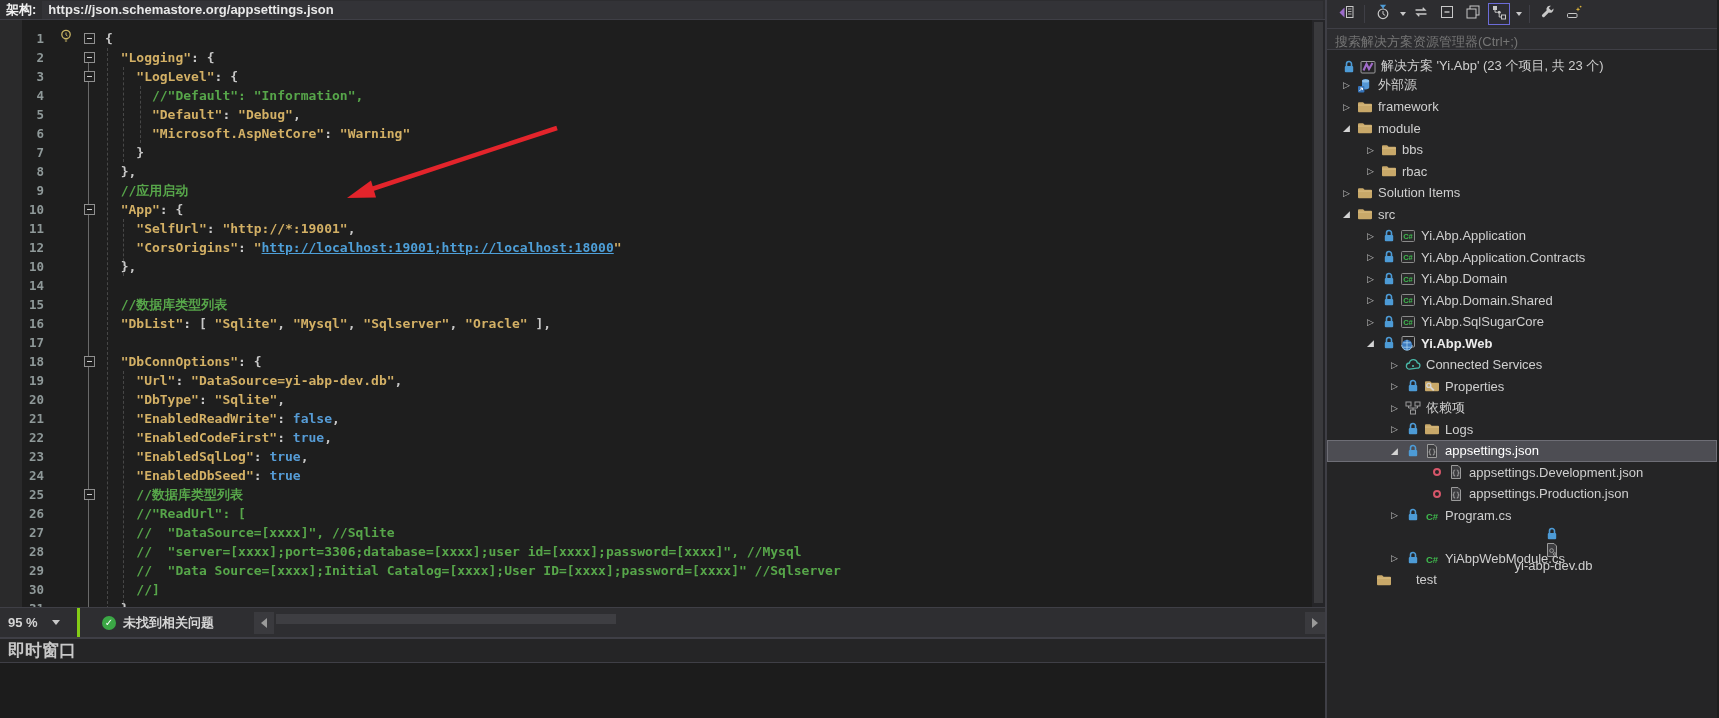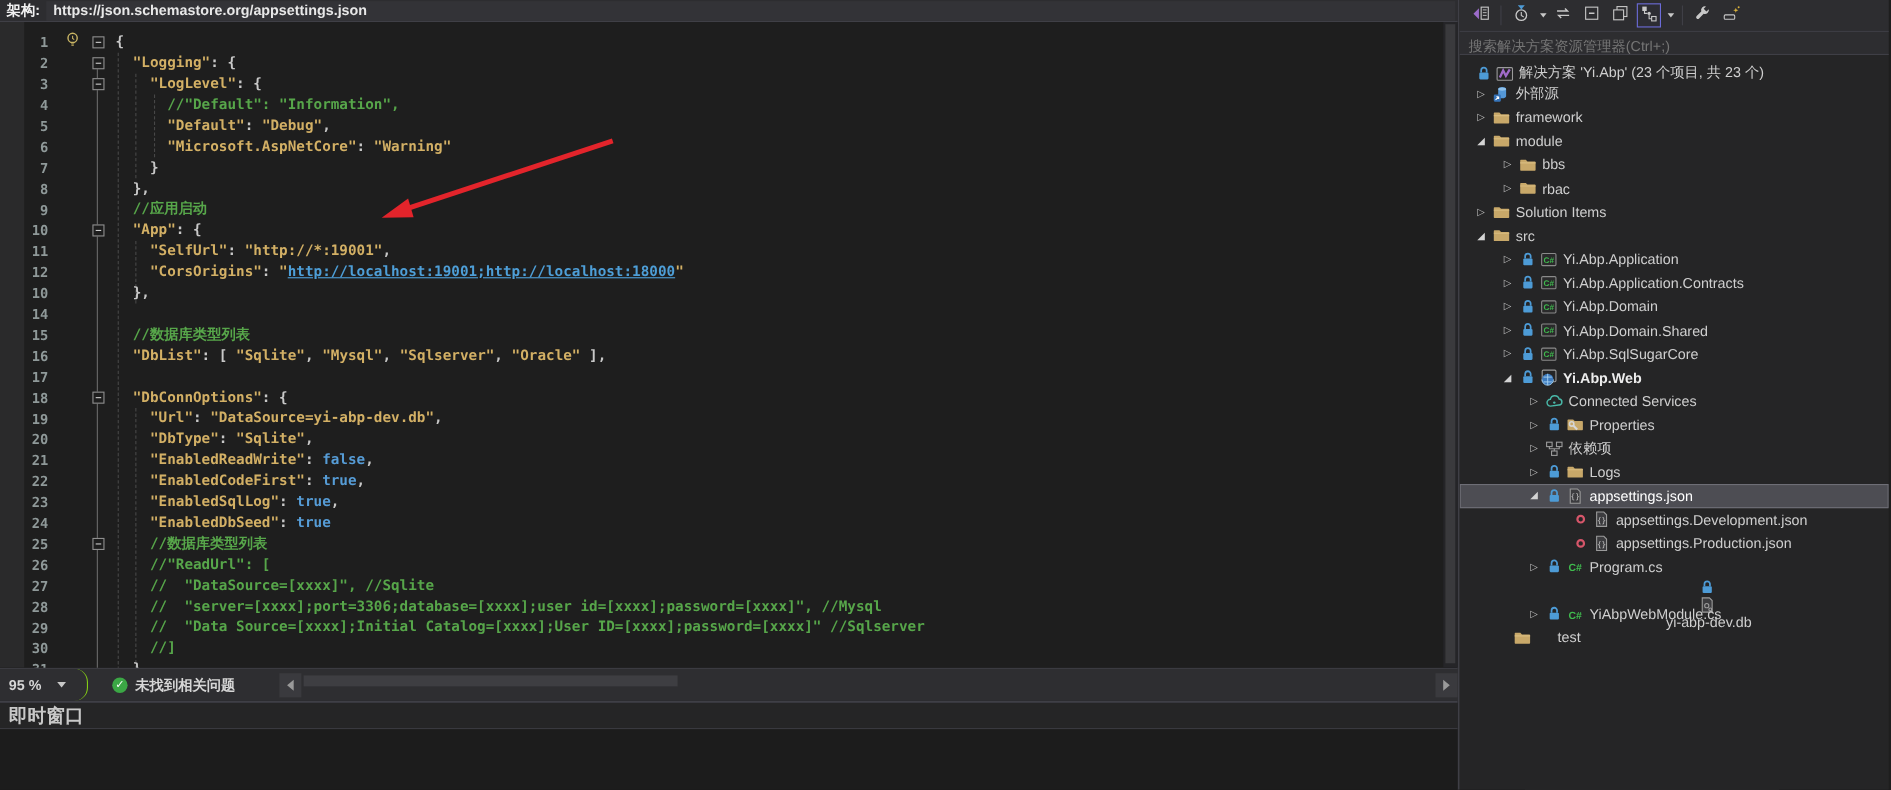--- a/index.html
+++ b/index.html
@@ -44,21 +44,21 @@
   .tk-u { color:var(--c-link,#4e9fd8); text-decoration:underline; }
 
   .v-scrollbar { position:absolute; right:0; top:0; width:13px; height:100%; background:#252528; }
   .v-scrollbar .thumb { position:absolute; left:2px; right:2px; top:2px; bottom:4px; background:#3a3a3d; }
 
   .arrow-overlay { position:absolute; left:0; top:0; pointer-events:none; z-index:5; }
 
   .editor-statusbar { height:30px; flex:none; background:#2e2e31; border-top:1px solid #3f3f46;
     display:flex; align-items:center; font-size:13px; color:#d6d6d6; }
   .zoom-select { width:80px; height:100%; display:flex; align-items:center;
-    padding-left:8px; border-right:1px solid #84cc16; gap:14px; cursor:default;border-radius:12px; }
+    padding-left:8px; border-right:3px solid #84cc16; gap:14px; cursor:default; }
   .caret-down { width:0; height:0; border-left:4px solid transparent;
     border-right:4px solid transparent; border-top:5px solid #c8c8c8; display:inline-block; }
   .health { display:flex; align-items:center; gap:7px; margin-left:22px; }
   .check-circle { width:14px; height:14px; border-radius:50%; background:#3ba745;
     color:#fff; font-size:10px; line-height:14px; text-align:center; display:inline-block; }
   .h-scroll { flex:1; height:100%; display:flex; align-items:center; margin-left:40px; }
   .h-arrow { width:20px; height:22px; display:flex; align-items:center; justify-content:center;
     background:#3a3a3e; }
   .tri-left { width:0; height:0; border-top:5px solid transparent; border-bottom:5px solid transparent;
     border-right:6px solid #9a9a9a; }

